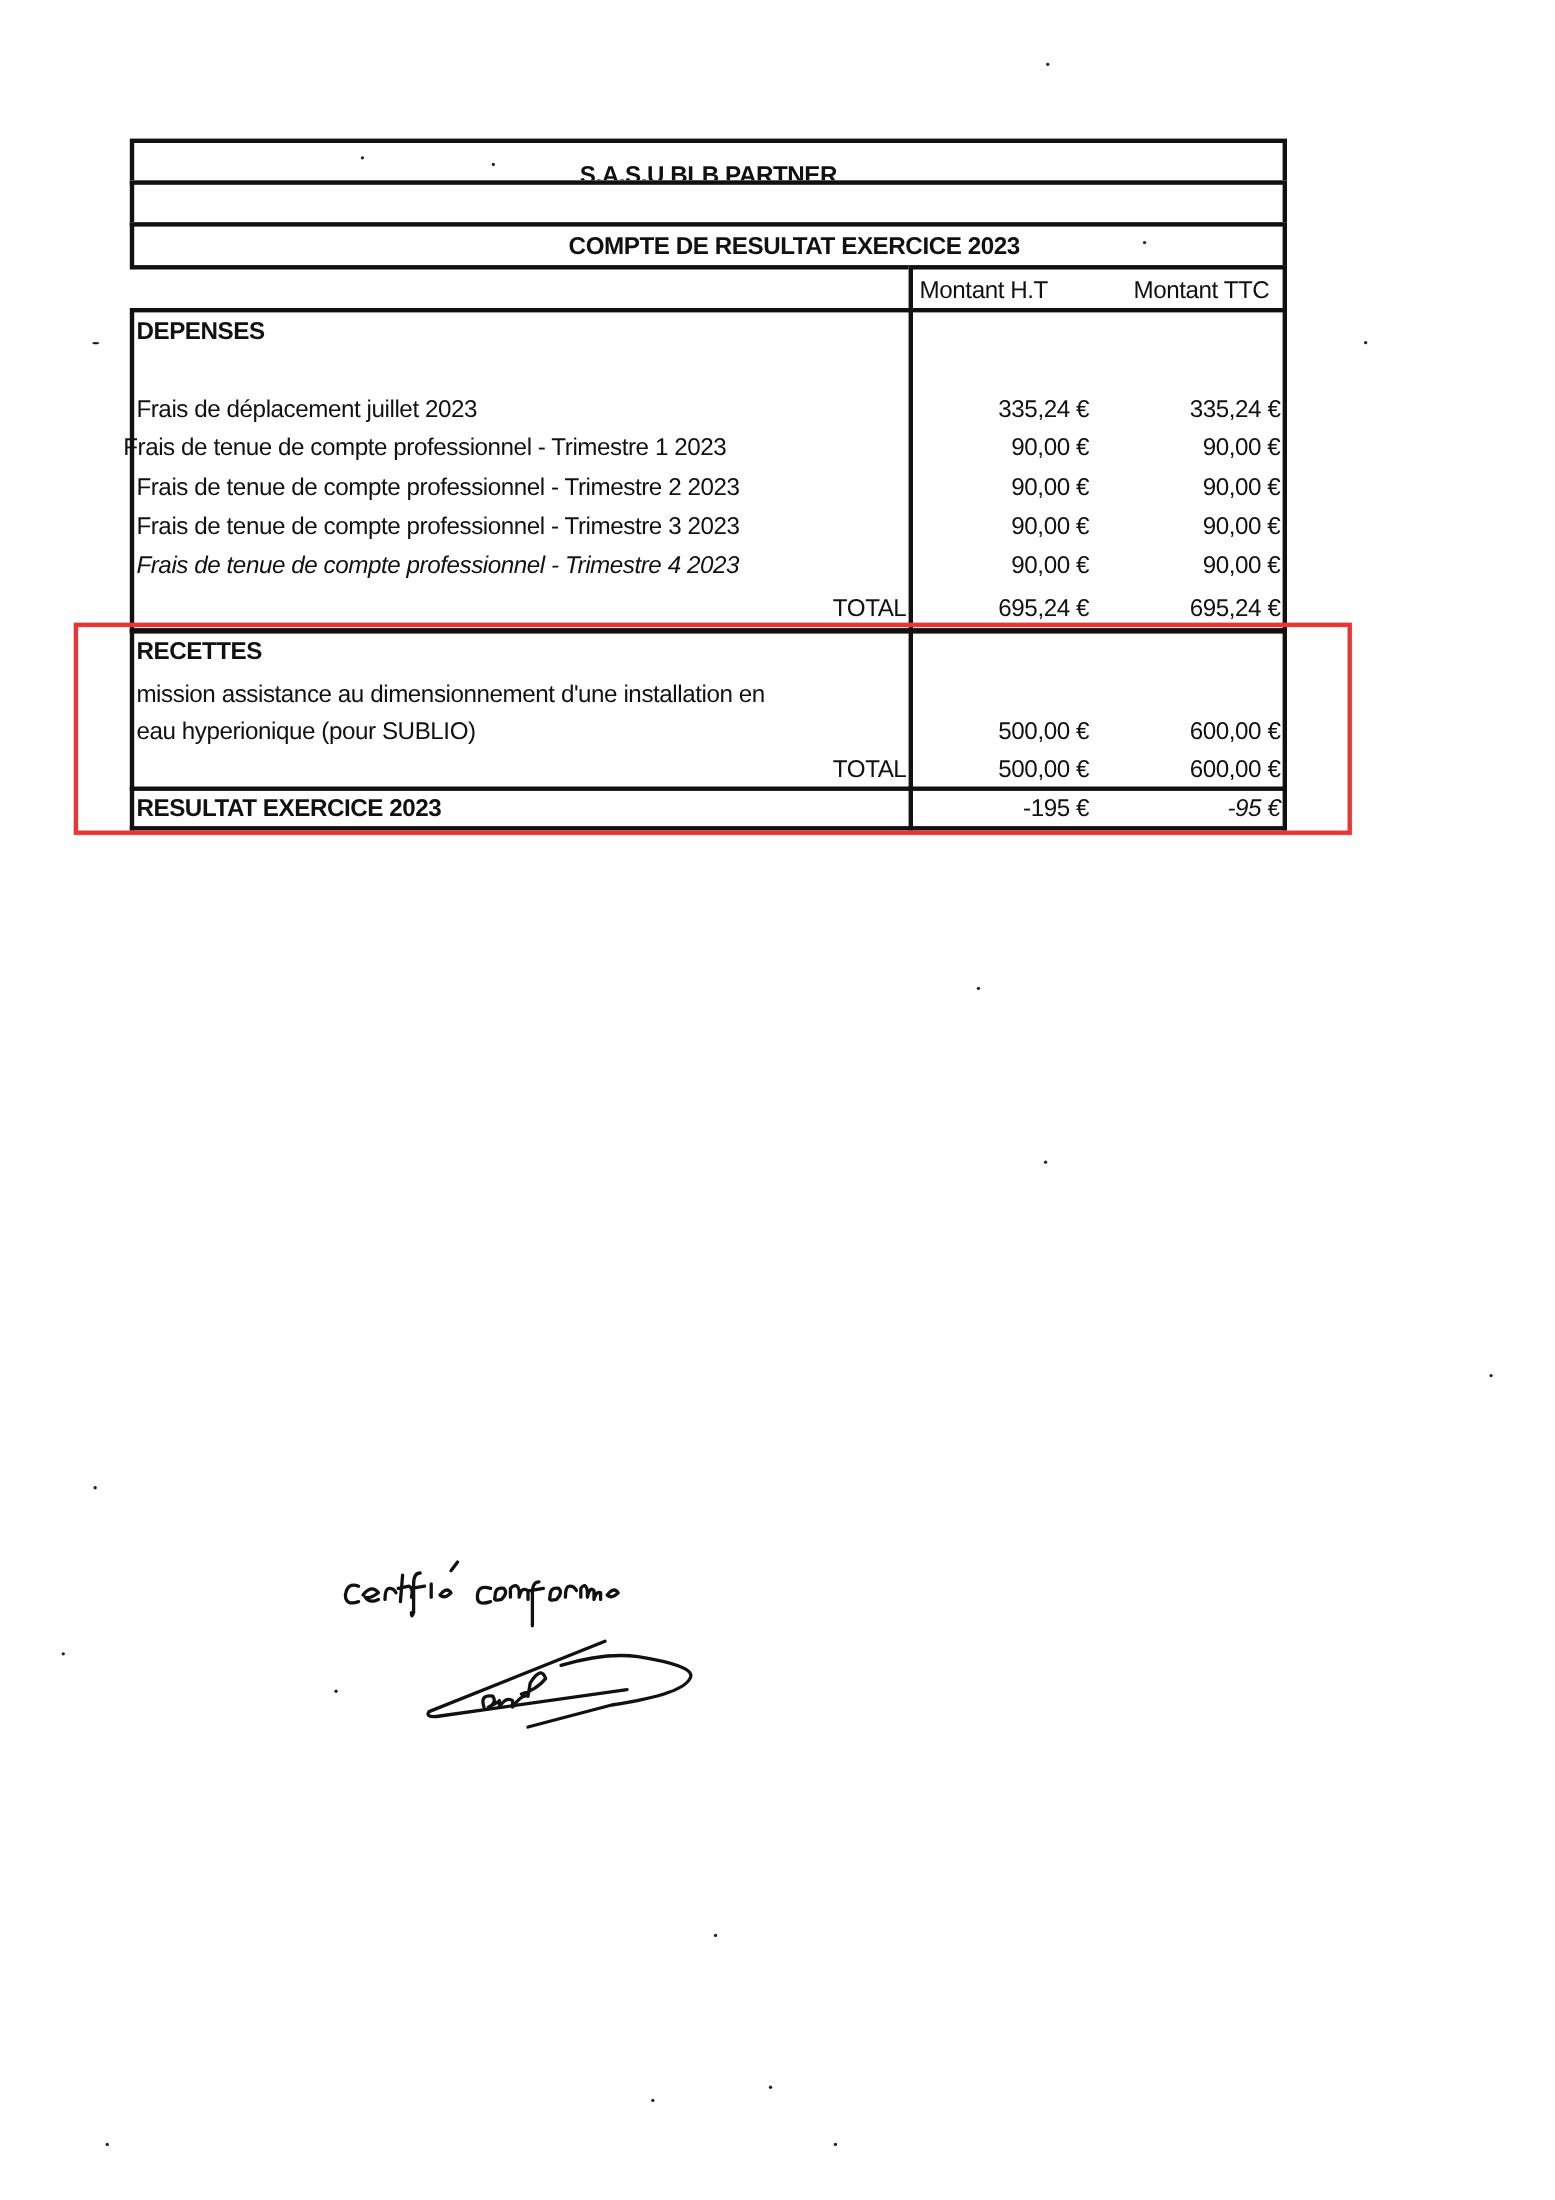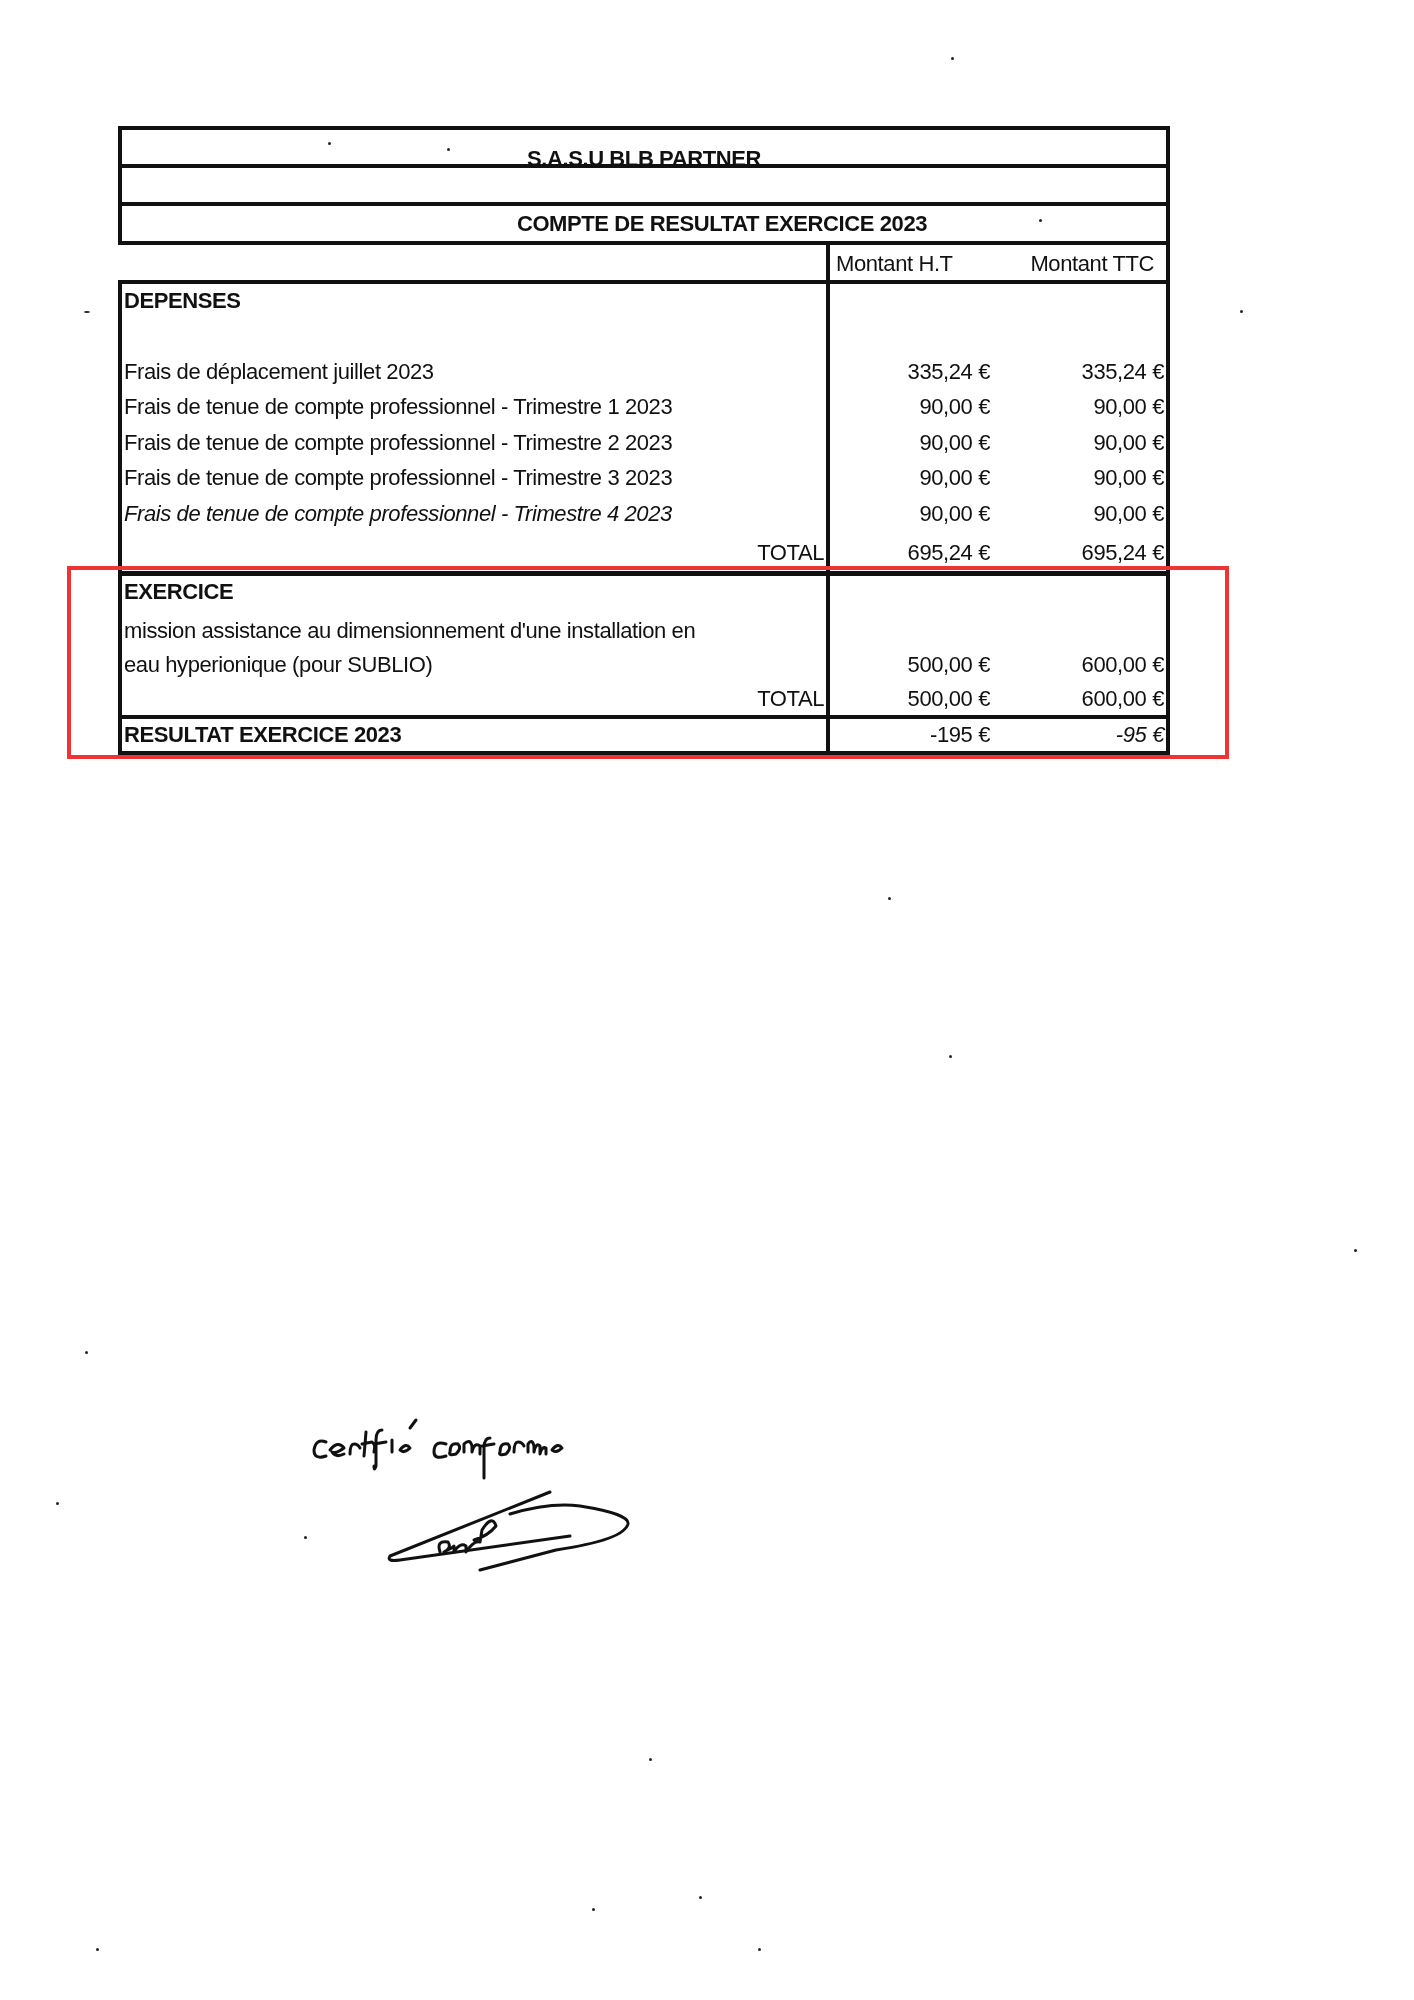--- a/index.html
+++ b/index.html
@@ -37,21 +37,21 @@
 <div class="vline" style="left:826px; top:280px; height:475px;"></div>
 
 <div class="txt bold" style="left:124px; top:288px;">DEPENSES</div>
 
 <div>
   <div class="txt" style="left:124px; top:359px;">Frais de déplacement juillet 2023</div>
   <div class="txt right" style="left:830px; top:359px; width:160px;">335,24 €</div>
   <div class="txt right" style="left:1000px; top:359px; width:164px;">335,24 €</div>
 </div>
 <div>
-  <div class="txt" style="left:124px; top:394px;">Frais de tenue de compte professionnel - Trimestre 1 2023</div>
+  <div class="txt" style="left:112px; top:394px;">Frais de tenue de compte professionnel - Trimestre 1 2023</div>
   <div class="txt right" style="left:830px; top:394px; width:160px;">90,00 €</div>
   <div class="txt right" style="left:1000px; top:394px; width:164px;">90,00 €</div>
 </div>
 <div>
   <div class="txt" style="left:124px; top:430px;">Frais de tenue de compte professionnel - Trimestre 2 2023</div>
   <div class="txt right" style="left:830px; top:430px; width:160px;">90,00 €</div>
   <div class="txt right" style="left:1000px; top:430px; width:164px;">90,00 €</div>
 </div>
 <div>
   <div class="txt" style="left:124px; top:465px;">Frais de tenue de compte professionnel - Trimestre 3 2023</div>
@@ -66,21 +66,21 @@
 <div>
   <div class="txt right" style="left:600px; top:540px; width:224px;">TOTAL</div>
   <div class="txt right" style="left:830px; top:540px; width:160px;">695,24 €</div>
   <div class="txt right" style="left:1000px; top:540px; width:164px;">695,24 €</div>
 </div>
 
 <div class="hline" style="left:118px; top:572px; width:1052px;"></div>
 <div class="vline" style="left:118px; top:572px; height:183px;"></div>
 <div class="vline" style="left:1166px; top:572px; height:183px;"></div>
 
-<div class="txt bold" style="left:124px; top:579px;">EXERCICE</div>
+<div class="txt bold" style="left:124px; top:579px;">RECETTES</div>
 <div>
   <div class="txt" style="left:124px; top:618px;">mission assistance au dimensionnement d'une installation en</div>
   <div class="txt" style="left:124px; top:652px;">eau hyperionique (pour SUBLIO)</div>
   <div class="txt right" style="left:830px; top:652px; width:160px;">500,00 €</div>
   <div class="txt right" style="left:1000px; top:652px; width:164px;">600,00 €</div>
 </div>
 <div>
   <div class="txt right" style="left:600px; top:686px; width:224px;">TOTAL</div>
   <div class="txt right" style="left:830px; top:686px; width:160px;">500,00 €</div>
   <div class="txt right" style="left:1000px; top:686px; width:164px;">600,00 €</div>

